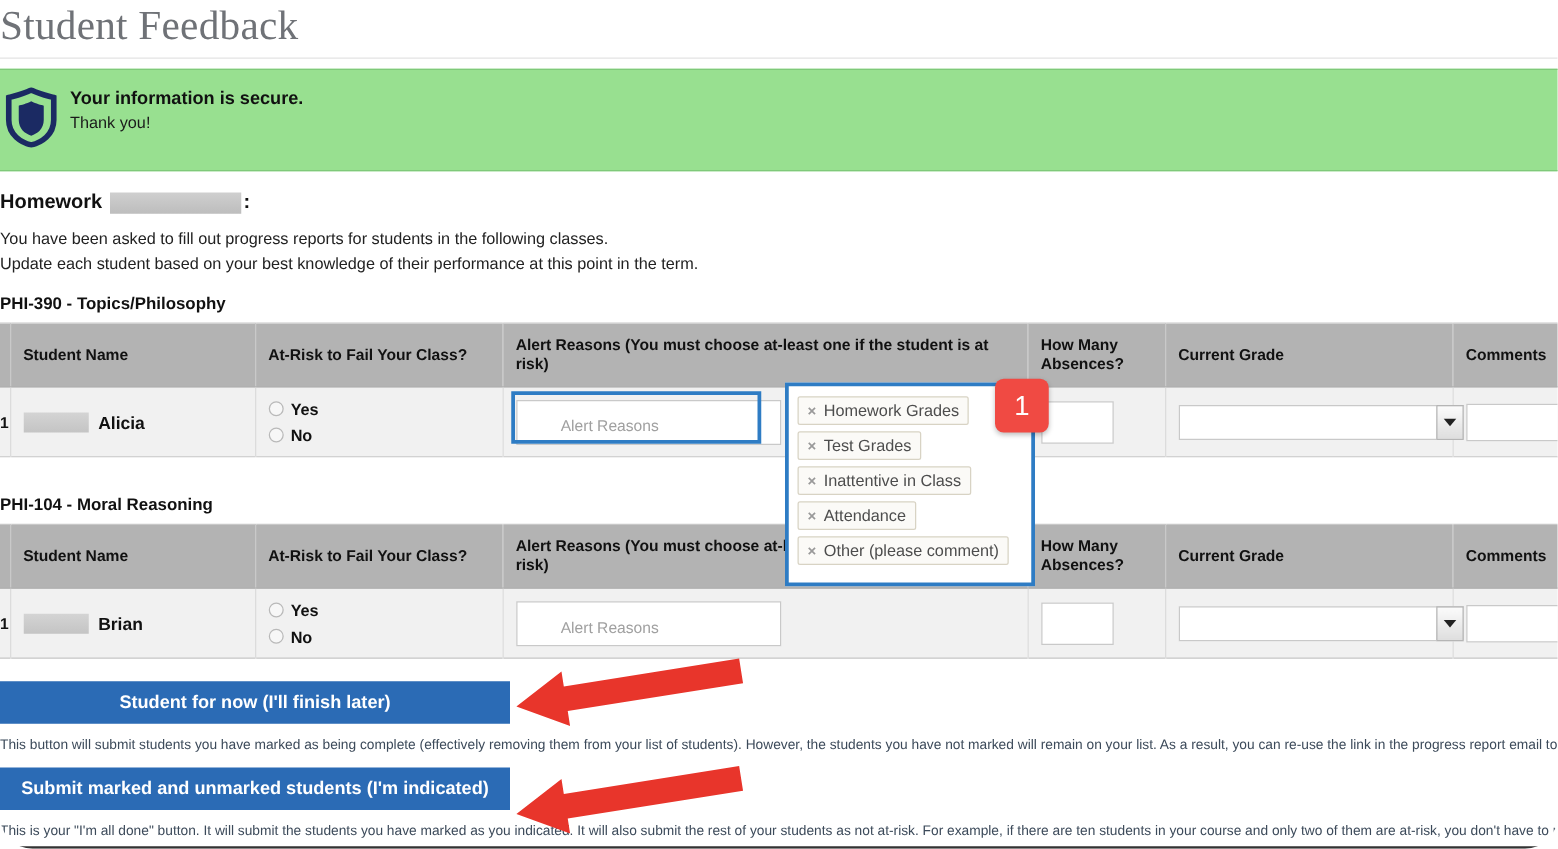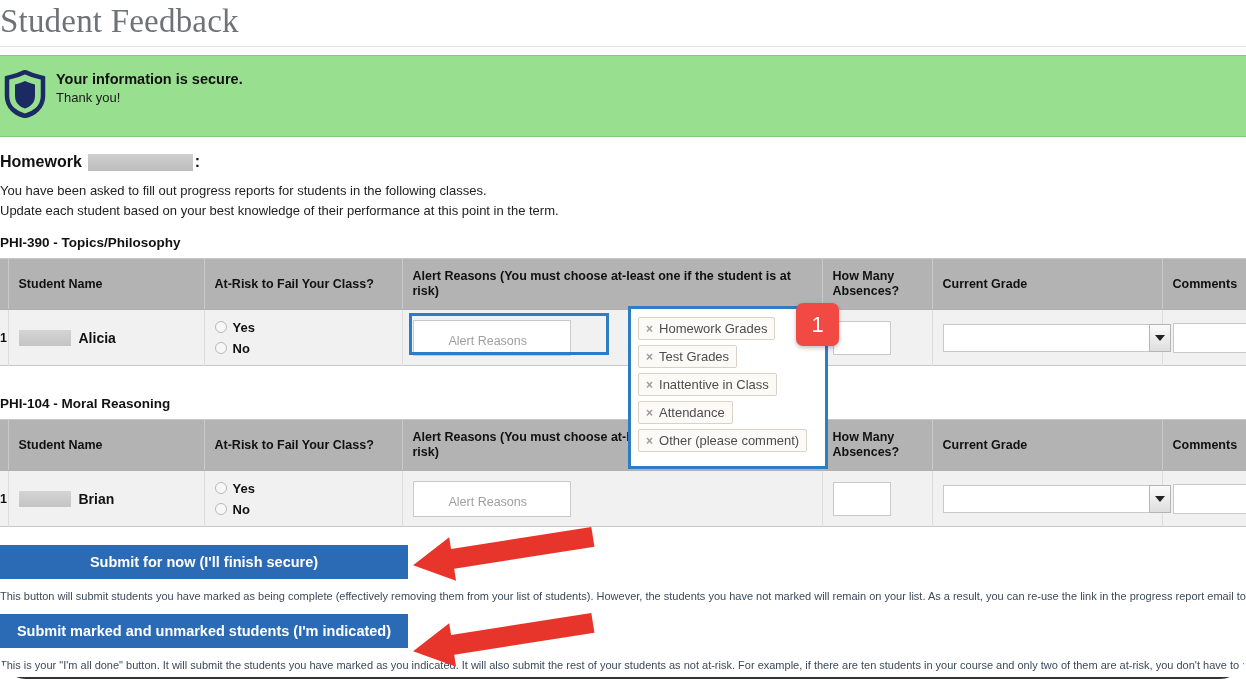--- a/index.html
+++ b/index.html
@@ -144,21 +144,21 @@
     background: #fff;
     border: 1px solid #c9c9c9;
     height: 36px;
     width: 200px;
     padding: 0 8px;
     font-size: 12.5px;
     color: #a0a0a0;
     display: flex; align-items: flex-end;
     padding-bottom: 7px;
   }
-  .reasons-input { width: 158px; padding-left: 35px; }
+  .reasons-input { width: 212px; padding-left: 35px; }
   .absences-input {
     background: #fff; border: 1px solid #c9c9c9;
     width: 58px; height: 34px;
   }
   .grade-select {
     position: relative;
     background: #fff;
     border: 1px solid #c9c9c9;
     height: 28px;
     width: 228px;
@@ -400,21 +400,21 @@
           </div>
         </td>
         <td>
           <div class="comment-input"></div>
         </td>
       </tr>
     </tbody>
   </table>
 
   <div class="submit-area">
-    <button class="btn-primary">Submit for now (I'll finish secure)</button>
+    <button class="btn-primary">Student for now (I'll finish later)</button>
     <div class="helper-text">This button will submit students you have marked as being complete (effectively removing them from your list of students). However, the students you have not marked will remain on your list. As a result, you can re-use the link in the progress report email to see the remaining students in your classes. Repeat this process until all students have been marked in some form or fashion.</div>
     <button class="btn-primary">Submit marked and unmarked students (I'm indicated)</button>
     <div class="helper-text last">This is your "I'm all done" button. It will submit the students you have marked as you indicated. It will also submit the rest of your students as not at-risk. For example, if there are ten students in your course and only two of them are at-risk, you don't have to mark the other eight students and then use this button to mark the remaining students as not at-risk, therefore saving time and effort. Please use this button carefully because with just a single click, it will totally complete your progress report campaign.</div>
   </div>
 
  </div>
 
  <div class="ann-box-input"></div>
 
  <div class="ann-dropdown">

